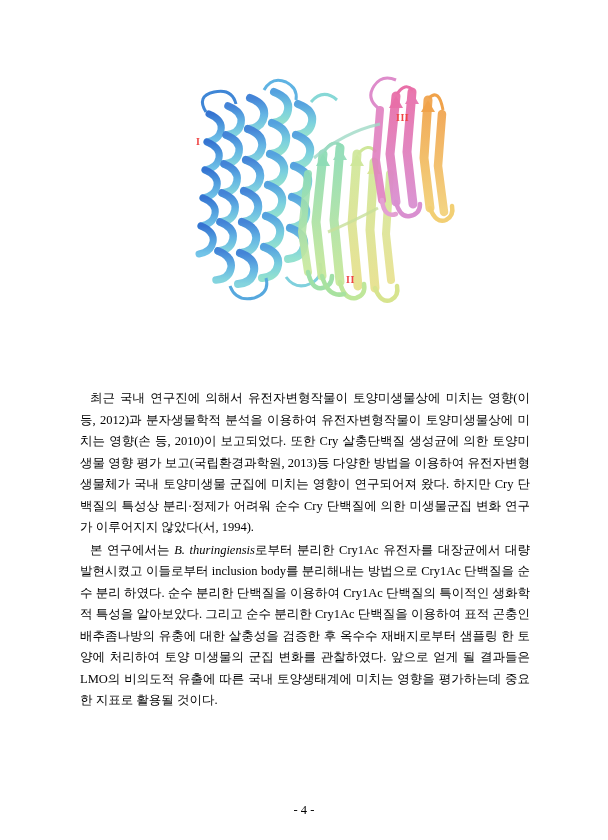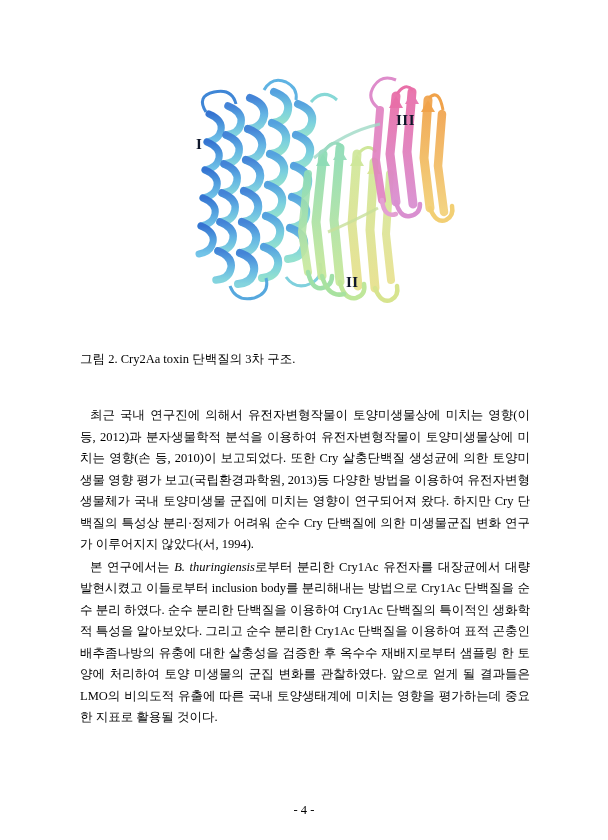--- a/index.html
+++ b/index.html
@@ -30,41 +30,41 @@
     height: 278px;
   }
   .figure-svg {
     position: absolute;
     left: 0; top: 0;
   }
   .domain-label {
     position: absolute;
     font-family: "Liberation Serif", serif;
     font-weight: bold;
-    font-size: 15px;
-    color: #0f172a;
+    font-size: 10px;
+    color: #ef4444;
     letter-spacing: 0.5px;
   }
   #label-I  { left: 118px; top: 74px; }
   #label-II { left: 268px; top: 212px; }
   #label-III{ left: 318px; top: 50px; }
 
   .caption {
     position: absolute;
     left: 80px;
     top: 350px;
     width: 450px;
     font-size: 12.5px;
     line-height: 1.5;
     color: #000;
   }
   .body-text {
     position: absolute;
     left: 80px;
-    top: 405px;
+    top: 388px;
     width: 450px;
     font-size: 12.5px;
     line-height: 1.72;
     text-align: justify;
     color: #000;
   }
   .para {
     margin: 0 0 0 0;
     text-indent: 10px;
   }
@@ -232,21 +232,20 @@
 
       <path d="M236 96 q30 -26 66 -34" stroke="#9fd9c6" stroke-width="3" fill="none" opacity="0.8"></path>
       <path d="M300 146 q-26 14 -50 24" stroke="#c8e09a" stroke-width="3" fill="none" opacity="0.8"></path>
     </svg>
 
     <div class="domain-label" id="label-I">I</div>
     <div class="domain-label" id="label-II">II</div>
     <div class="domain-label" id="label-III">III</div>
   </div>
 
-  <div class="caption">그림 2. Cry2Aa toxin 단백질의 3차 구조.</div>
 
   <div class="body-text">
     <p class="para">최근 국내 연구진에 의해서 유전자변형작물이 토양미생물상에 미치는 영향(이 등, 2012)과 분자생물학적 분석을 이용하여 유전자변형작물이 토양미생물상에 미치는 영향(손 등, 2010)이 보고되었다. 또한 Cry 살충단백질 생성균에 의한 토양미생물 영향 평가 보고(국립환경과학원, 2013)등 다양한 방법을 이용하여 유전자변형생물체가 국내 토양미생물 군집에 미치는 영향이 연구되어져 왔다. 하지만 Cry 단백질의 특성상 분리·정제가 어려워 순수 Cry 단백질에 의한 미생물군집 변화 연구가 이루어지지 않았다(서, 1994).</p>
     <p class="para"><span>본 연구에서는 </span><em>B. thuringiensis</em><span>로부터 분리한 Cry1Ac 유전자를 대장균에서 대량 발현시켰고 이들로부터 inclusion body를 분리해내는 방법으로 Cry1Ac 단백질을 순수 분리 하였다. 순수 분리한 단백질을 이용하여 Cry1Ac 단백질의 특이적인 생화학적 특성을 알아보았다. 그리고 순수 분리한 Cry1Ac 단백질을 이용하여 표적 곤충인 배추좀나방의 유충에 대한 살충성을 검증한 후 옥수수 재배지로부터 샘플링 한 토양에 처리하여 토양 미생물의 군집 변화를 관찰하였다. 앞으로 얻게 될 결과들은 LMO의 비의도적 유출에 따른 국내 토양생태계에 미치는 영향을 평가하는데 중요한 지표로 활용될 것이다.</span></p>
   </div>
 
   <div class="page-number">- 4 -</div>
 </div>
 
 </body></html>

